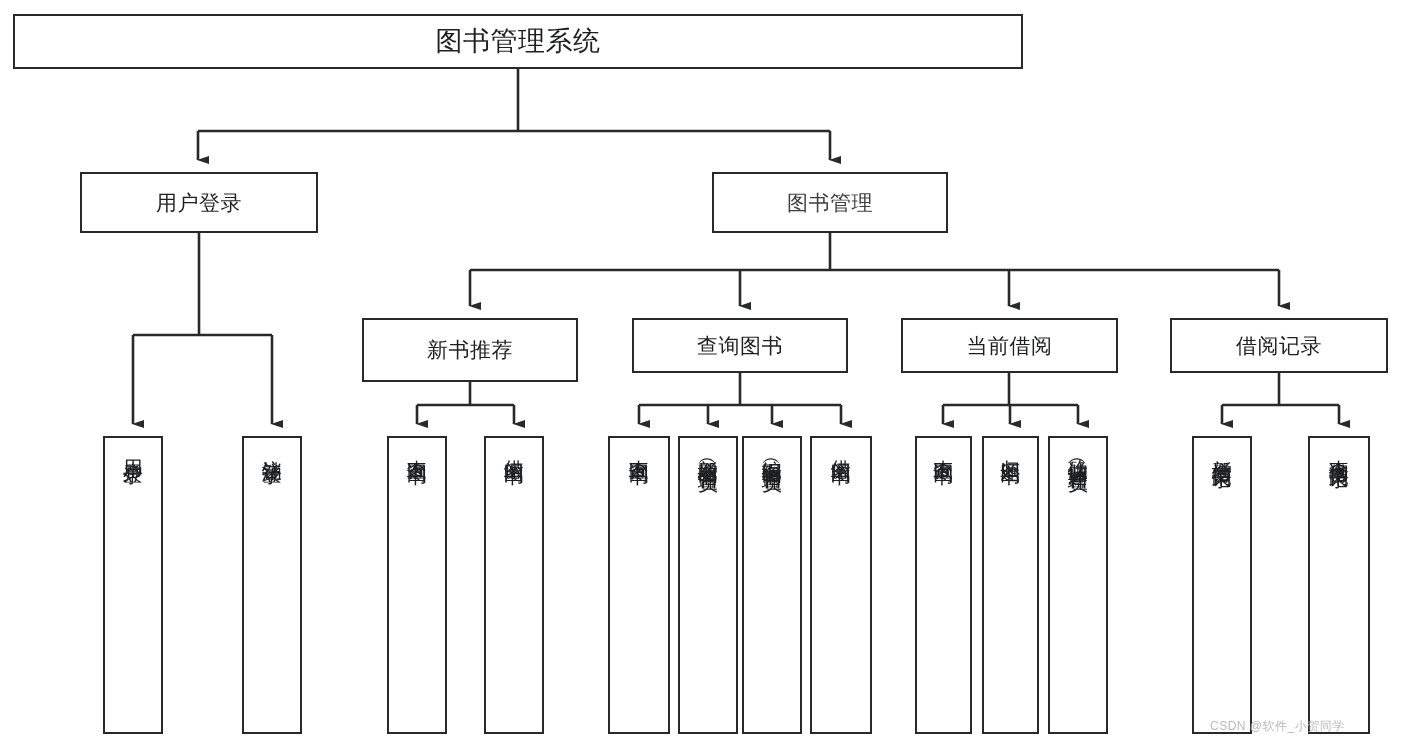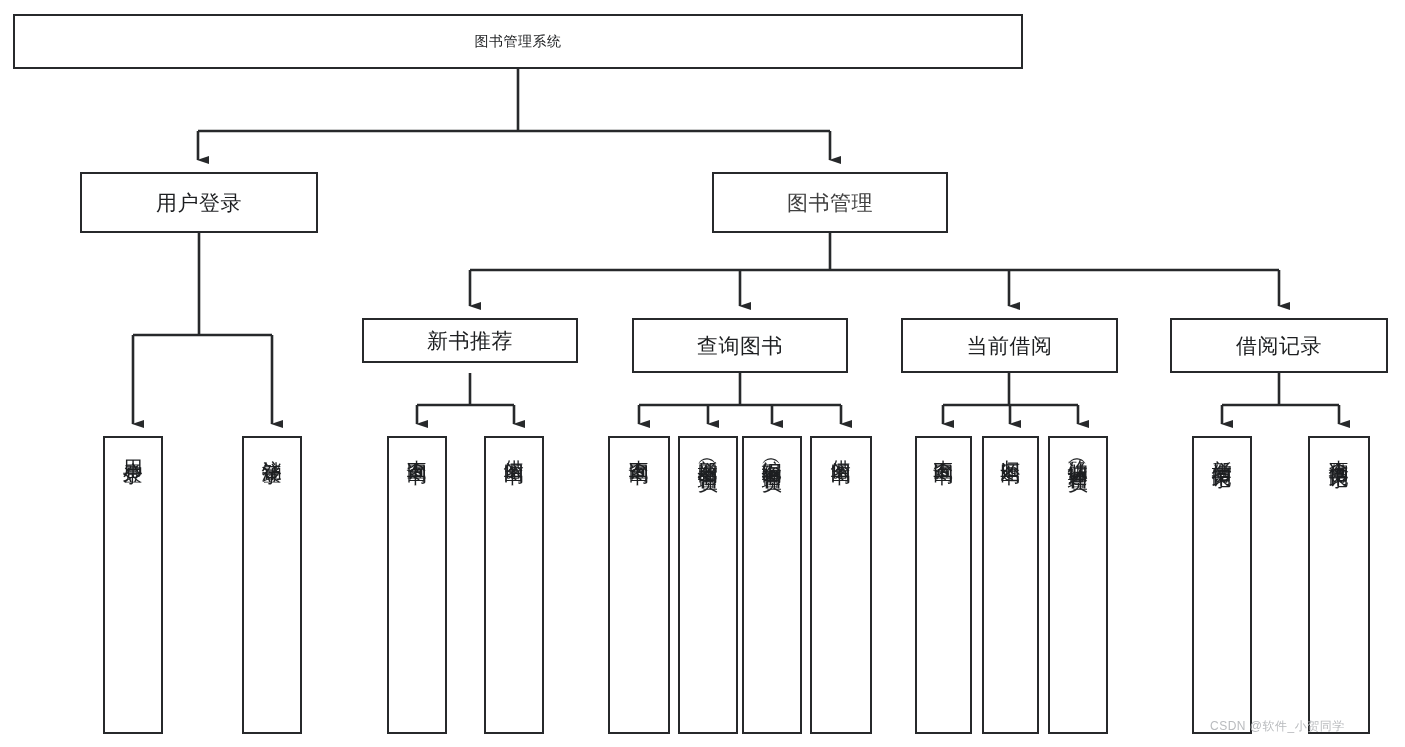--- a/index.html
+++ b/index.html
@@ -34,21 +34,21 @@
     justify-content: center;
     color: #1d1f21;
   }
   .node.horiz {
     font-size: 21px;
     letter-spacing: 0.5px;
     line-height: 1.2;
     text-align: center;
   }
   .node.root {
-    font-size: 14px;
+    font-size: 27px;
   }
   .node.vert {
     align-items: flex-start;
     justify-content: center;
     padding-top: 6px;
   }
   .vlabel {
     writing-mode: vertical-rl;
     text-orientation: upright;
     font-size: 20px;
@@ -125,21 +125,21 @@
     <span>图书管理系统</span>
   </div>
 
   <div class="node horiz" id="node-l2-0" style="left: 80px; top: 172px; width: 238px; height: 61px; border-color: rgb(39, 41, 43); background: rgb(255, 255, 255); color: rgb(29, 31, 33);">
     <span>用户登录</span>
   </div>
   <div class="node horiz" id="node-l2-1" style="left: 712px; top: 172px; width: 236px; height: 61px; border-color: rgb(39, 41, 43); background: rgb(255, 255, 255); color: #404040;">
     <span>图书管理</span>
   </div>
 
-  <div class="node horiz" id="node-l3-0" style="left: 362px; top: 318px; width: 216px; height: 45px; border-color: rgb(39, 41, 43); background: rgb(255, 255, 255); color: rgb(29, 31, 33);">
+  <div class="node horiz" id="node-l3-0" style="left: 362px; top: 318px; width: 216px; height: 64px; border-color: rgb(39, 41, 43); background: rgb(255, 255, 255); color: rgb(29, 31, 33);">
     <span>新书推荐</span>
   </div>
   <div class="node horiz" id="node-l3-1" style="left: 632px; top: 318px; width: 216px; height: 55px; border-color: rgb(39, 41, 43); background: rgb(255, 255, 255); color: rgb(29, 31, 33);">
     <span>查询图书</span>
   </div>
   <div class="node horiz" id="node-l3-2" style="left: 901px; top: 318px; width: 217px; height: 55px; border-color: rgb(39, 41, 43); background: rgb(255, 255, 255); color: rgb(29, 31, 33);">
     <span>当前借阅</span>
   </div>
   <div class="node horiz" id="node-l3-3" style="left: 1170px; top: 318px; width: 218px; height: 55px; border-color: rgb(39, 41, 43); background: rgb(255, 255, 255); color: rgb(29, 31, 33);">
     <span>借阅记录</span>

